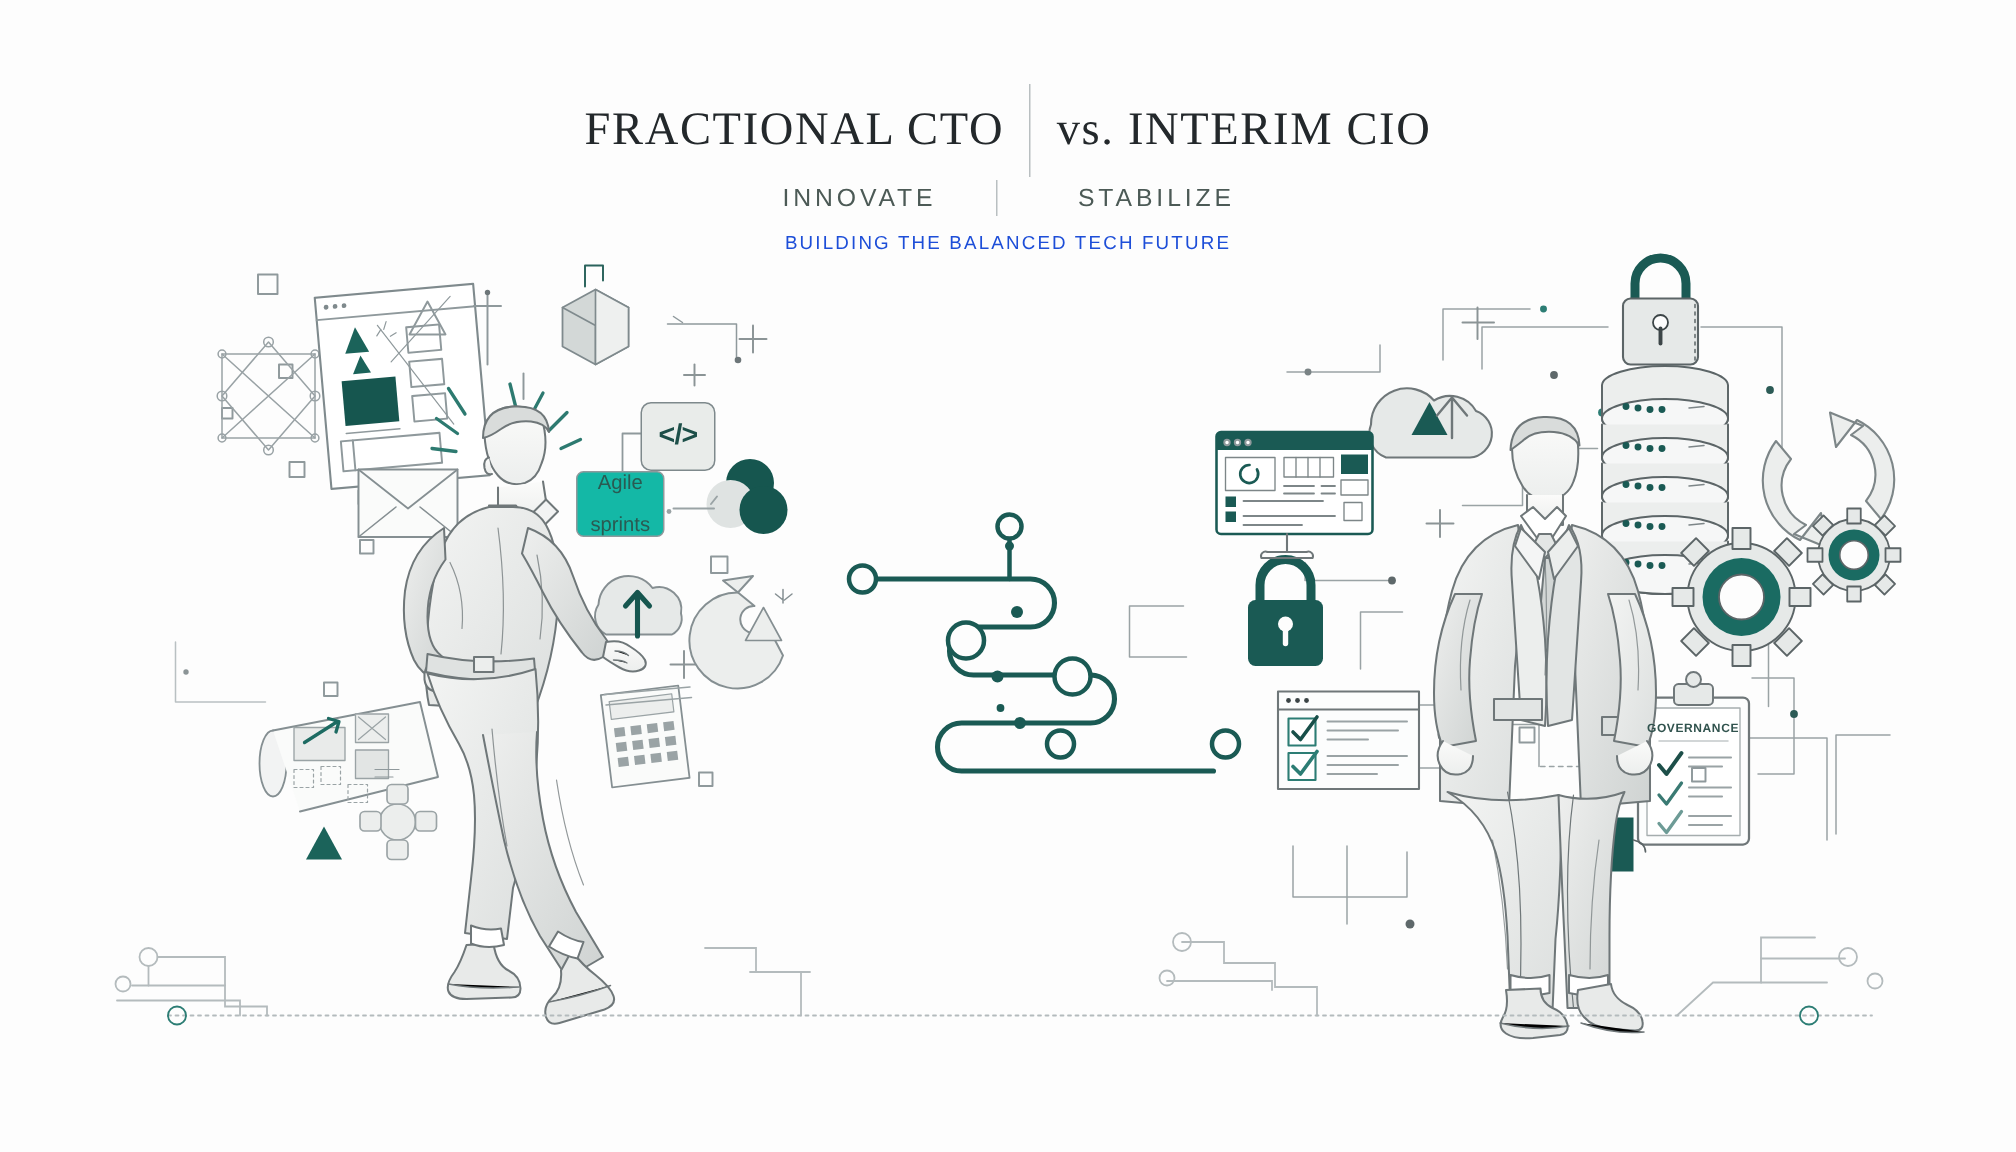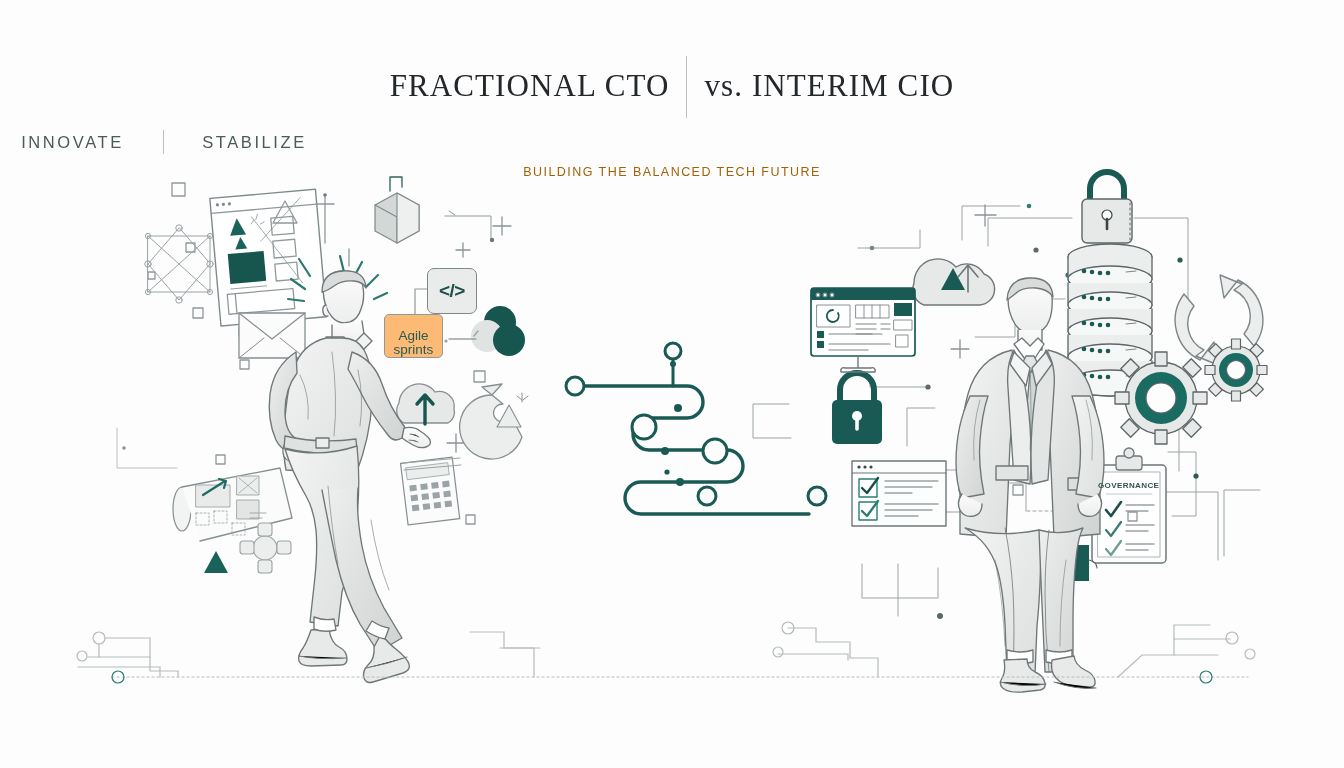--- a/index.html
+++ b/index.html
@@ -23,36 +23,36 @@
   }
   .title-left,.title-right{
     font-size:31px;letter-spacing:1.1px;font-weight:400;
     color:#23282b;line-height:1.16;white-space:nowrap;
     font-family:"Liberation Serif", serif;
   }
   .title-left{padding-right:17px;text-align:right;}
   .title-right{padding-left:17px;text-align:right;}
   .title-div{width:1px;height:62px;background:#b9bfc1;align-self:flex-start;margin-top:2px;}
   .sub-row{
-    display:flex;align-items:center;justify-content:flex-start;margin-top:12px;
+    display:flex;align-items:center;justify-content:center;margin-top:2px;
   }
   .sub-left,.sub-right{
     font-size:16.5px;letter-spacing:2.6px;color:#4c5a56;font-weight:400;
     white-space:nowrap;font-family:"Liberation Sans", sans-serif;
   }
   .sub-left{width:145px;text-align:center;padding-right:18px;}
-  .sub-right{width:145px;text-align:center;padding-left:18px;}
+  .sub-right{width:145px;text-align:center;padding-left:34px;}
   .tagline{
     margin-top:11px;font-size:12.5px;letter-spacing:1.45px;
-    color:#a16207;white-space:nowrap;
+    color:#1d4ed8;white-space:nowrap;
   }
   .agile-box{
     position:absolute;left:384px;top:314px;width:57px;height:42px;
-    border:1.3px solid #8f999c;border-radius:5px;background:#fdba74;
-    display:flex;flex-direction:column;align-items:center;justify-content:flex-end;
+    border:1.3px solid #8f999c;border-radius:5px;background:#14b8a6;
+    display:flex;flex-direction:column;align-items:center;justify-content:space-between;
     line-height:1.04;
   }
   .agile-box span{font-size:13.5px;color:#2a5a52;font-family:"Liberation Sans",sans-serif;}
   .code-box{
     position:absolute;left:427px;top:268px;width:48px;height:44px;
     border:1.4px solid #7e898c;border-radius:7px;background:#e9ecea;
     display:flex;align-items:center;justify-content:center;
   }
   .code-box span{font-size:19px;color:#1d4f49;font-weight:700;letter-spacing:-0.5px;}
   .gov-label{

